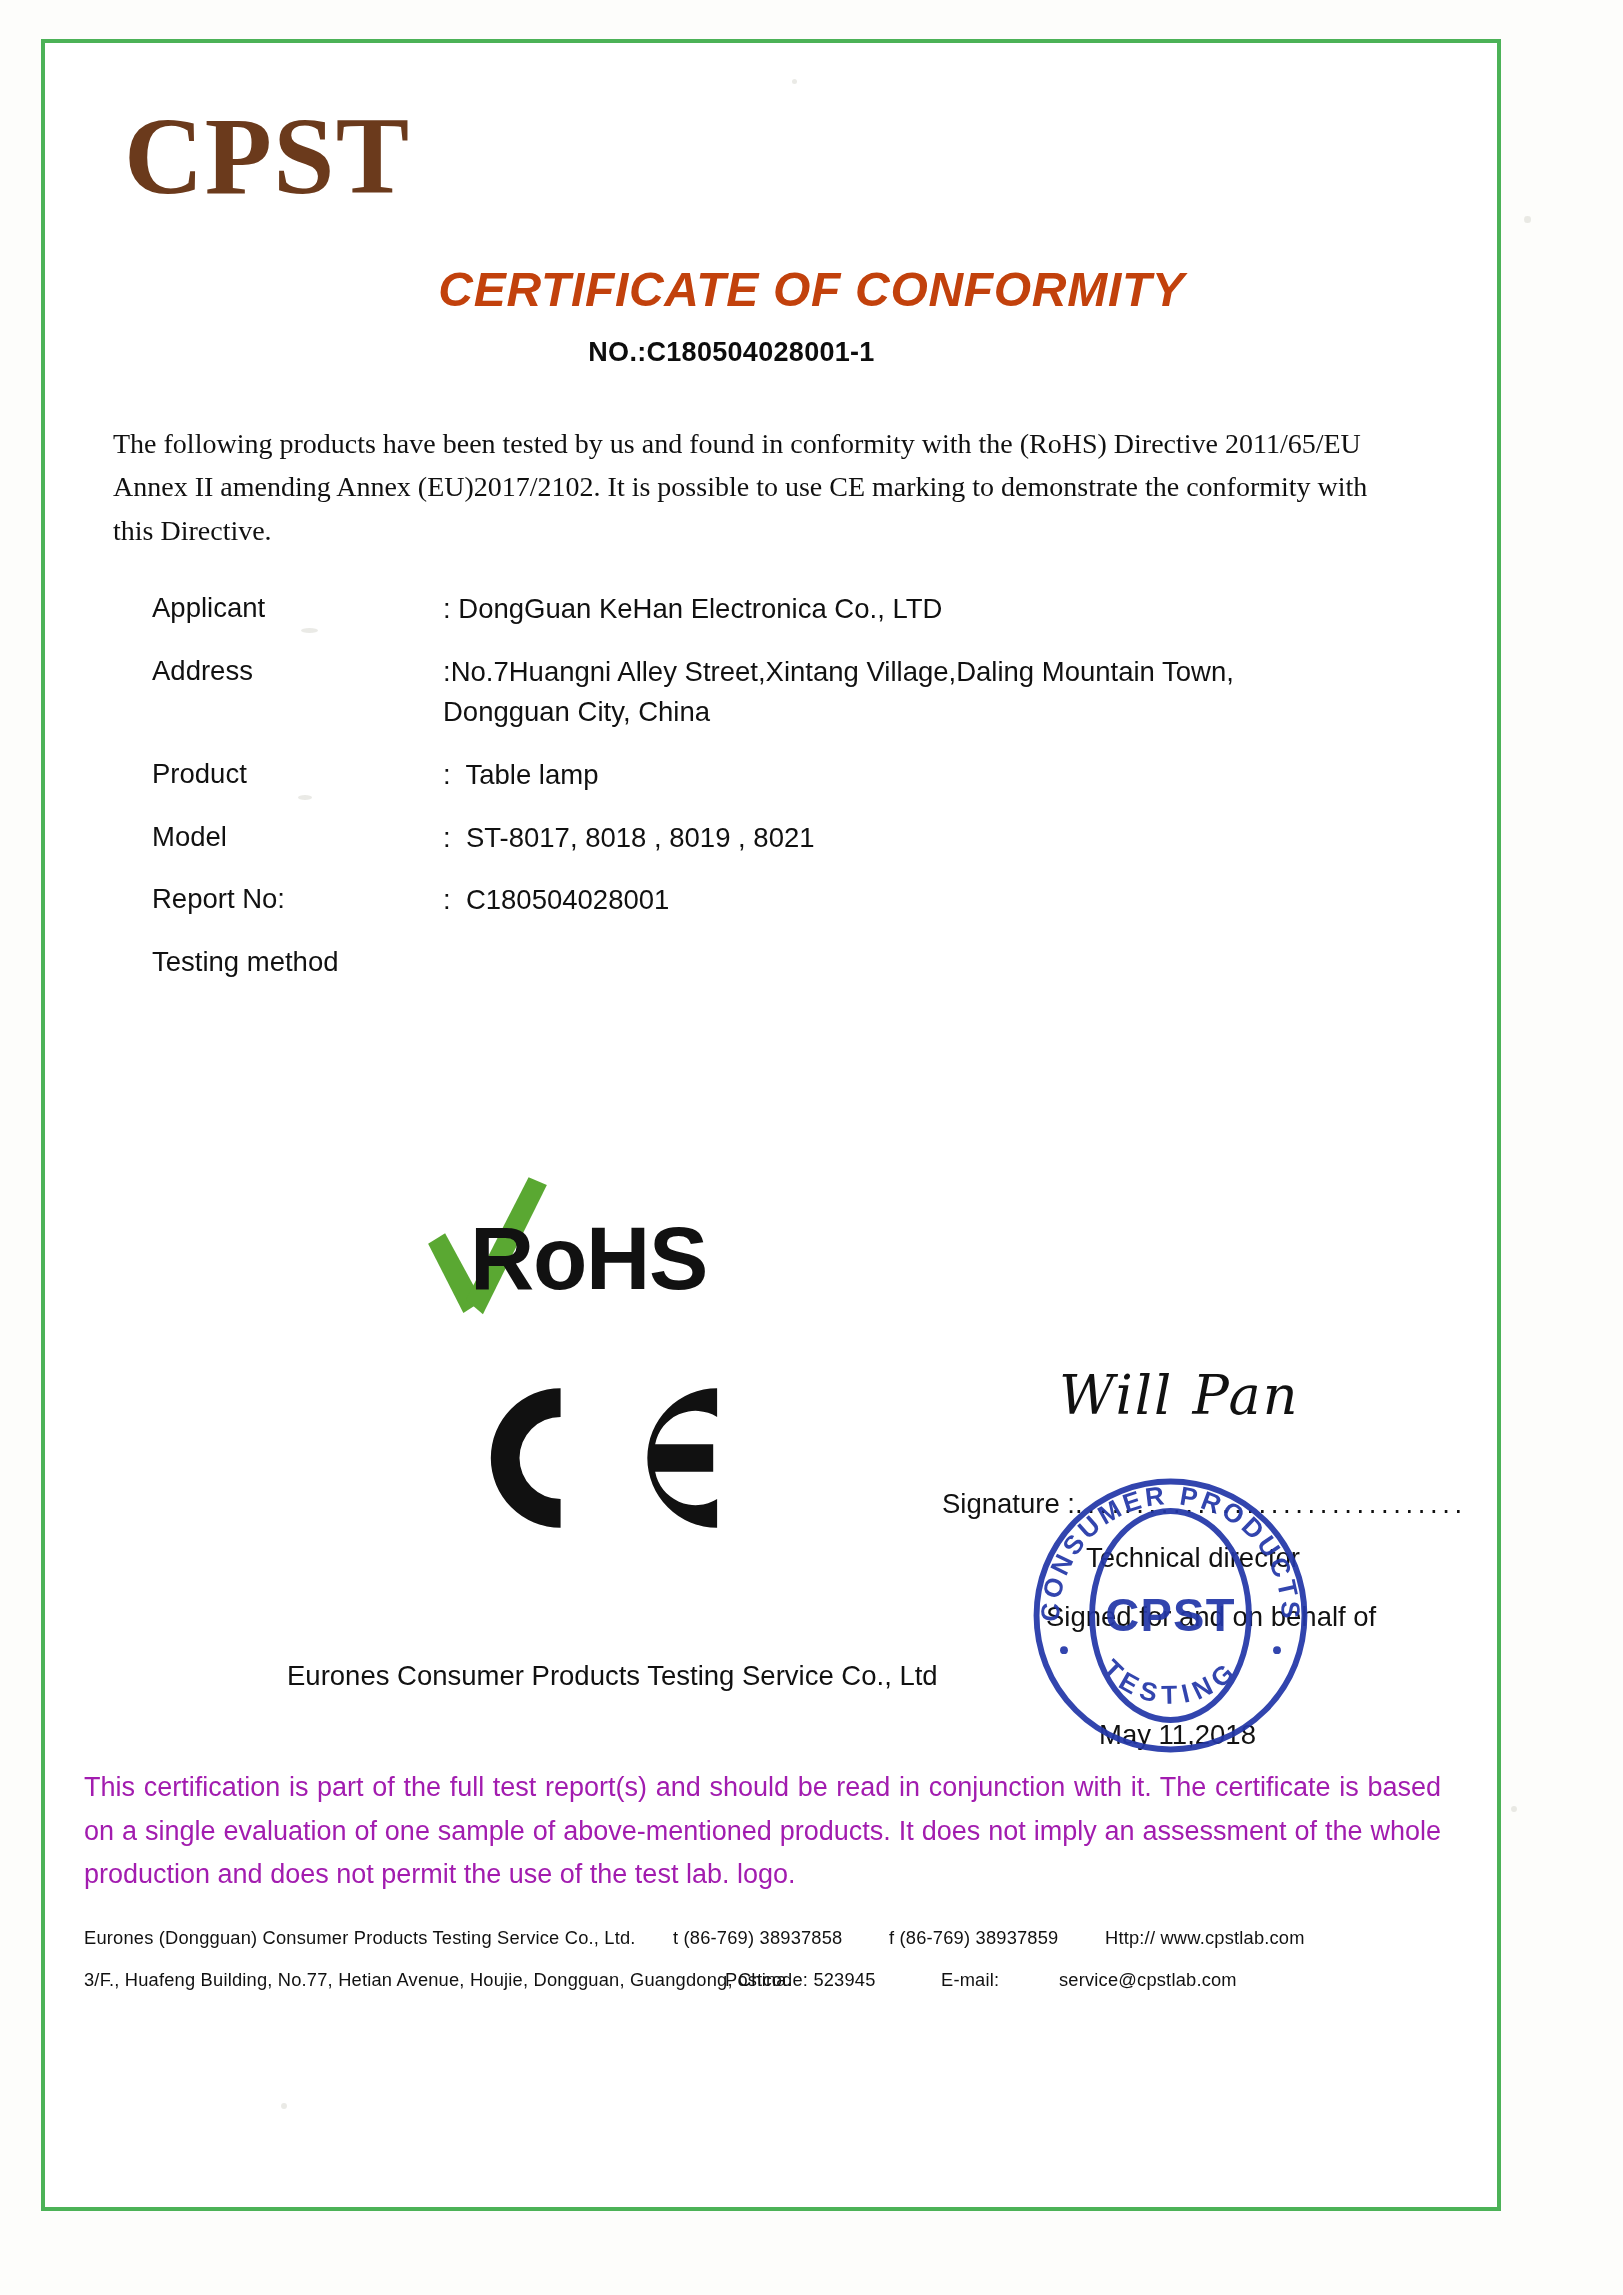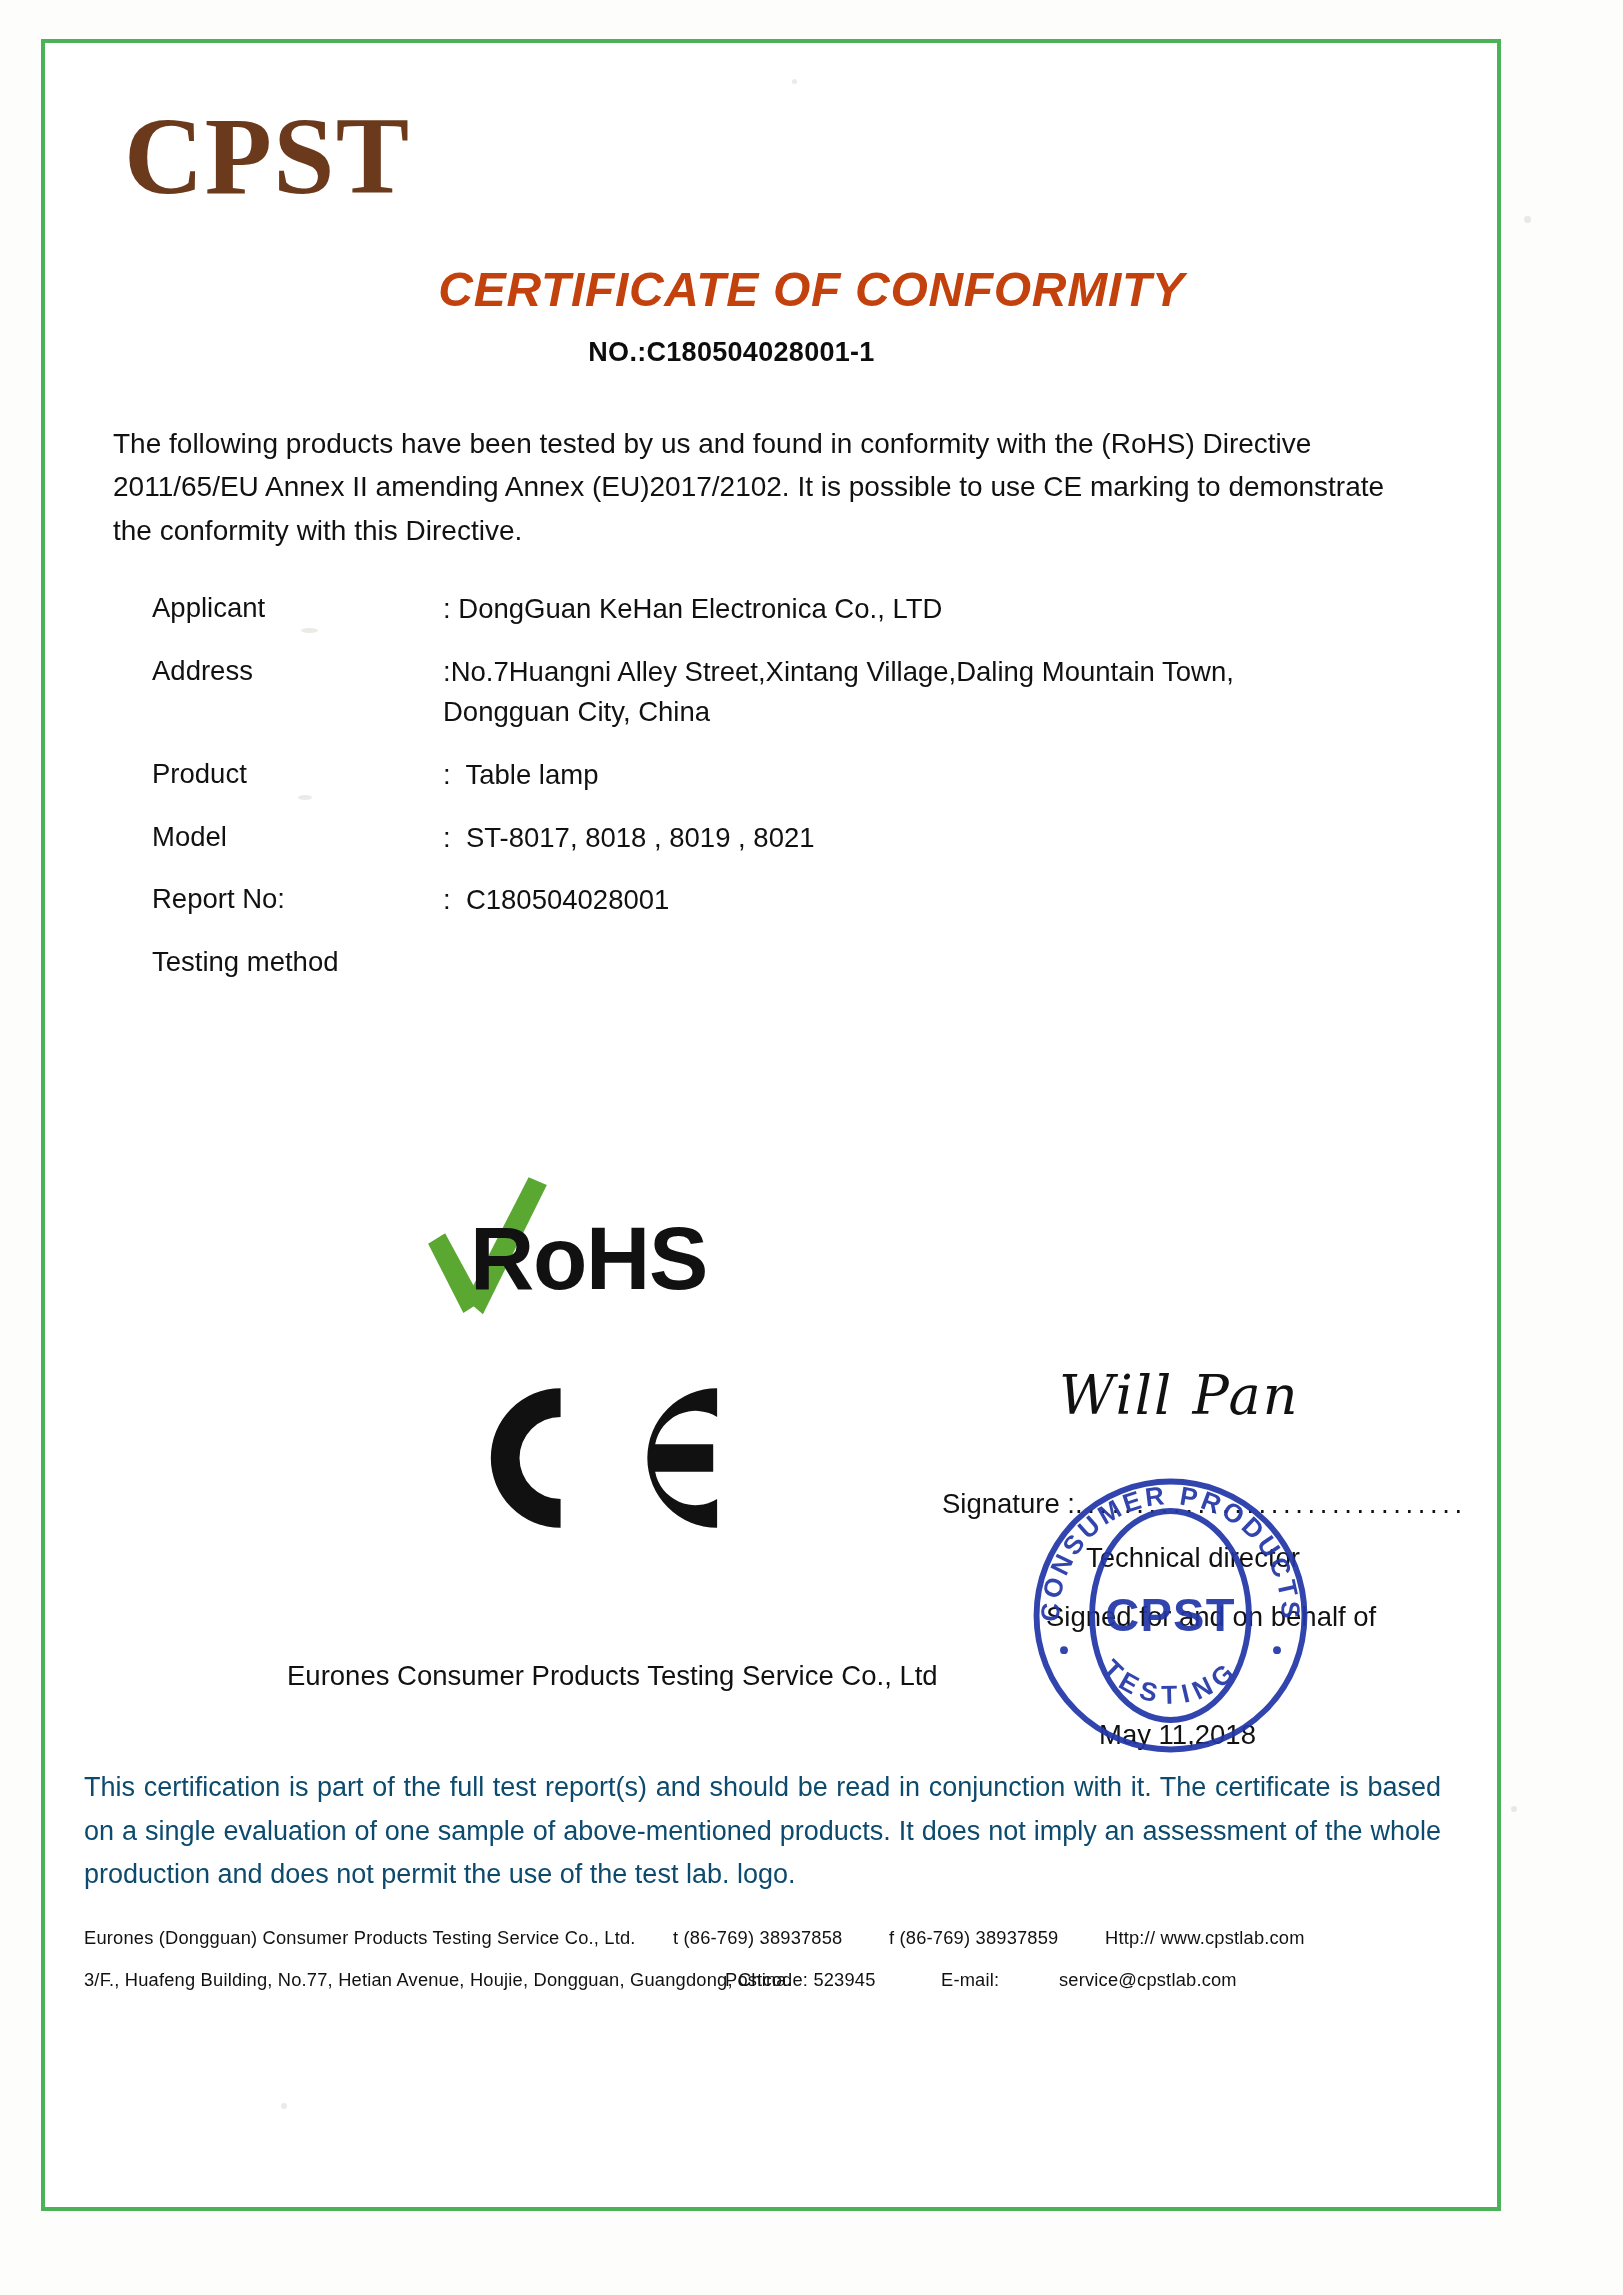--- a/index.html
+++ b/index.html
@@ -73,20 +73,21 @@
 
   
   .intro {
     position: absolute;
     left: 113px;
     top: 422px;
     width: 1282px;
     font-size: 28px;
     line-height: 1.55;
     color: #111111;
+    font-family: Liberation Serif, serif;
   }
 
   
   .details {
     position: absolute;
     left: 152px;
     top: 589px;
     width: 1243px;
   }
   .row {
@@ -228,21 +229,21 @@
 
   
   .disclaimer {
     position: absolute;
     left: 84px;
     top: 1766px;
     width: 1357px;
     font-size: 27px;
     line-height: 1.62;
     text-align: justify;
-    color: #0c4a6e;
+    color: #a21caf;
   }
 
   
   .footer {
     position: absolute;
     left: 84px;
     top: 1927px;
     width: 1361px;
     font-size: 18.3px;
     color: #111111;

